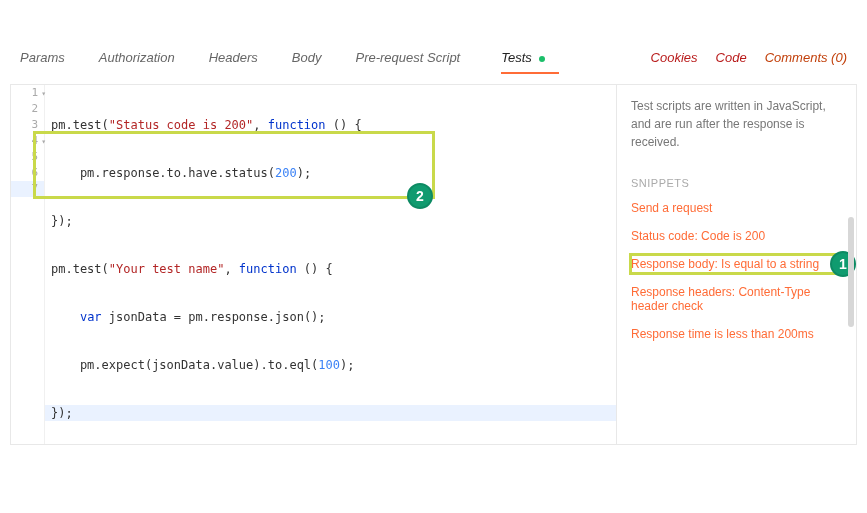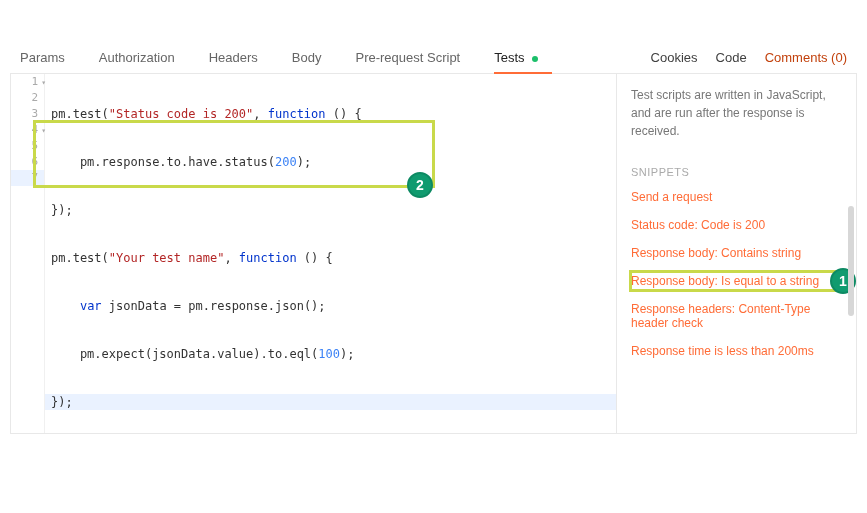--- a/index.html
+++ b/index.html
@@ -1,24 +1,24 @@
 <!DOCTYPE html>
 <html><head>
 <meta charset="utf-8">
 <style>
   * { box-sizing: border-box; margin: 0; padding: 0; }
   body { font-family: -apple-system, BlinkMacSystemFont, "Segoe UI", Helvetica, Arial, sans-serif; background: #fff; width: 867px; height: 513px; overflow: hidden; }
   .wrap { padding: 50px 10px 10px 10px; }
-  .tabs { display: flex; align-items: center; border-bottom: 1px solid #e8e8e8; padding: 0 10px 8px 10px; font-size: 13px; color: #555; }
+  .tabs { display: flex; align-items: center; border-bottom: 1px solid #e8e8e8; padding: 0 10px 19px 10px; font-size: 13px; color: #555; font-style: italic; }
   .tabs .tab { margin-right: 34px; cursor: pointer; color:#666; }
-  .tabs .tab.active { color: #222; font-weight: 500; position: relative; }
+  .tabs .tab.active { color: #222; font-weight: 500; position: relative; margin-left: 7px; }
   .tabs .dot { width:6px; height:6px; background:#1bbf6a; border-radius:50%; display:inline-block; margin-left:4px; vertical-align:middle; }
   .tabs .active-underline { position:absolute; left:0; right:-14px; bottom:-9px; height:2px; background:#ff6c37; }
   .tabs .spacer { flex:1; }
-  .tabs .rlink { color:#404040; margin-left:18px; cursor:pointer; font-size:13px; }
+  .tabs .rlink { color:#b91c1c; margin-left:18px; cursor:pointer; font-size:13px; }
   .tabs .rlink.muted { color:#c2410c; }
   .body { display:flex; height:360px; }
   .editor { flex:1; border:1px solid #e8e8e8; border-top:none; position:relative; background:#fff; }
   .gutter { position:absolute; left:0; top:0; bottom:0; width:34px; background:#fff; border-right:1px solid #f0f0f0; }
   .gline { height:16px; line-height:16px; font-size:11px; color:#aaa; text-align:right; padding-right:6px; font-family: Menlo, Consolas, monospace; position:relative; }
   .gline .fold { position:absolute; right:-2px; top:1px; font-size:8px; color:#aaa; }
   .code { position:absolute; left:34px; right:0; top:0; font-family: Menlo, Consolas, monospace; font-size:12px; line-height:16px; white-space:pre; color:#333; }
   .cl { height:16px; padding-left:6px; }
   .cl.current { background:#eaf2ff; }
   .str { color:#b32626; }
@@ -79,21 +79,20 @@
       </div>
       <div class="hl-box hl-editor"></div>
       <div class="badge b2">2</div>
     </div>
 
     <div class="side">
       <div class="desc">Test scripts are written in JavaScript, and are run after the response is received.</div>
       <div class="heading">SNIPPETS</div>
       <div class="snip">Send a request</div>
       <div class="snip">Status code: Code is 200</div>
-      <div class="snip">Response body: Contains string</div>
       <div class="snip" style="position:relative;">
         <span class="hl-box hl-snip"></span>
         <span class="badge b1">1</span>
       </div>
       <div class="snip">Response body: Is equal to a string</div>
       <div class="snip">Response headers: Content-Type header check</div>
       <div class="snip">Response time is less than 200ms</div>
       <div class="scrollhint"></div>
     </div>
   </div>

